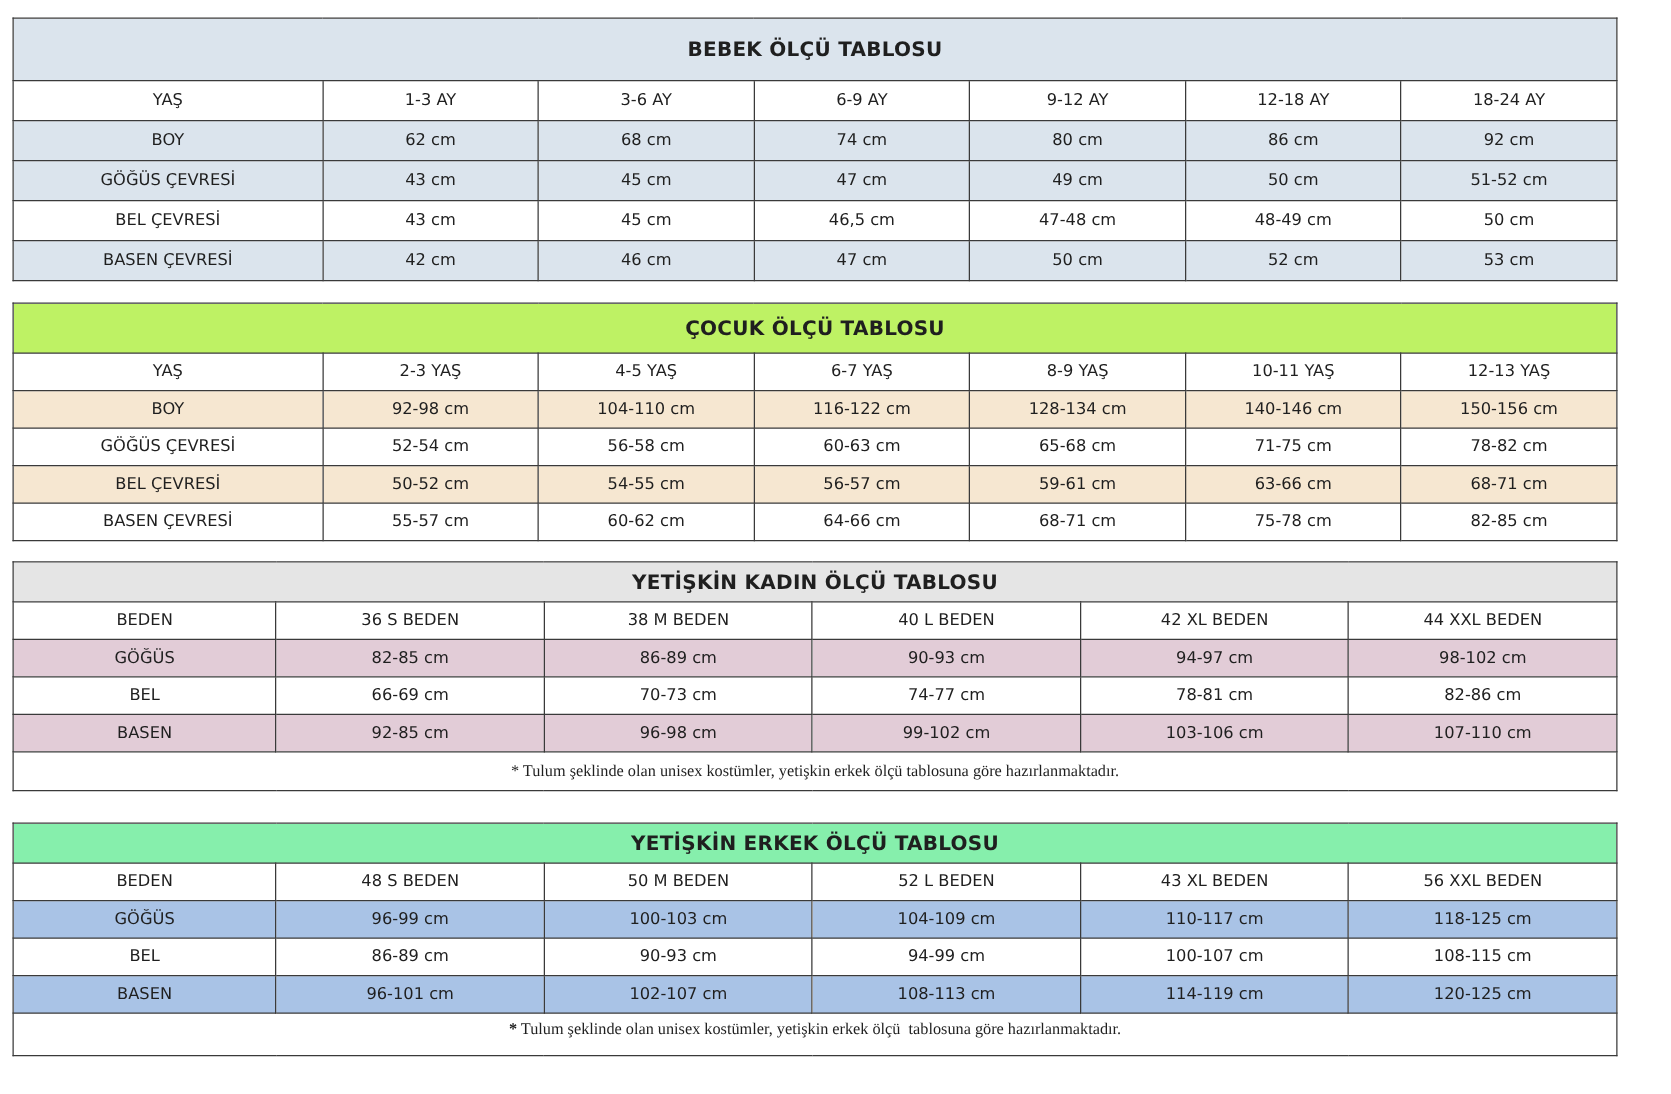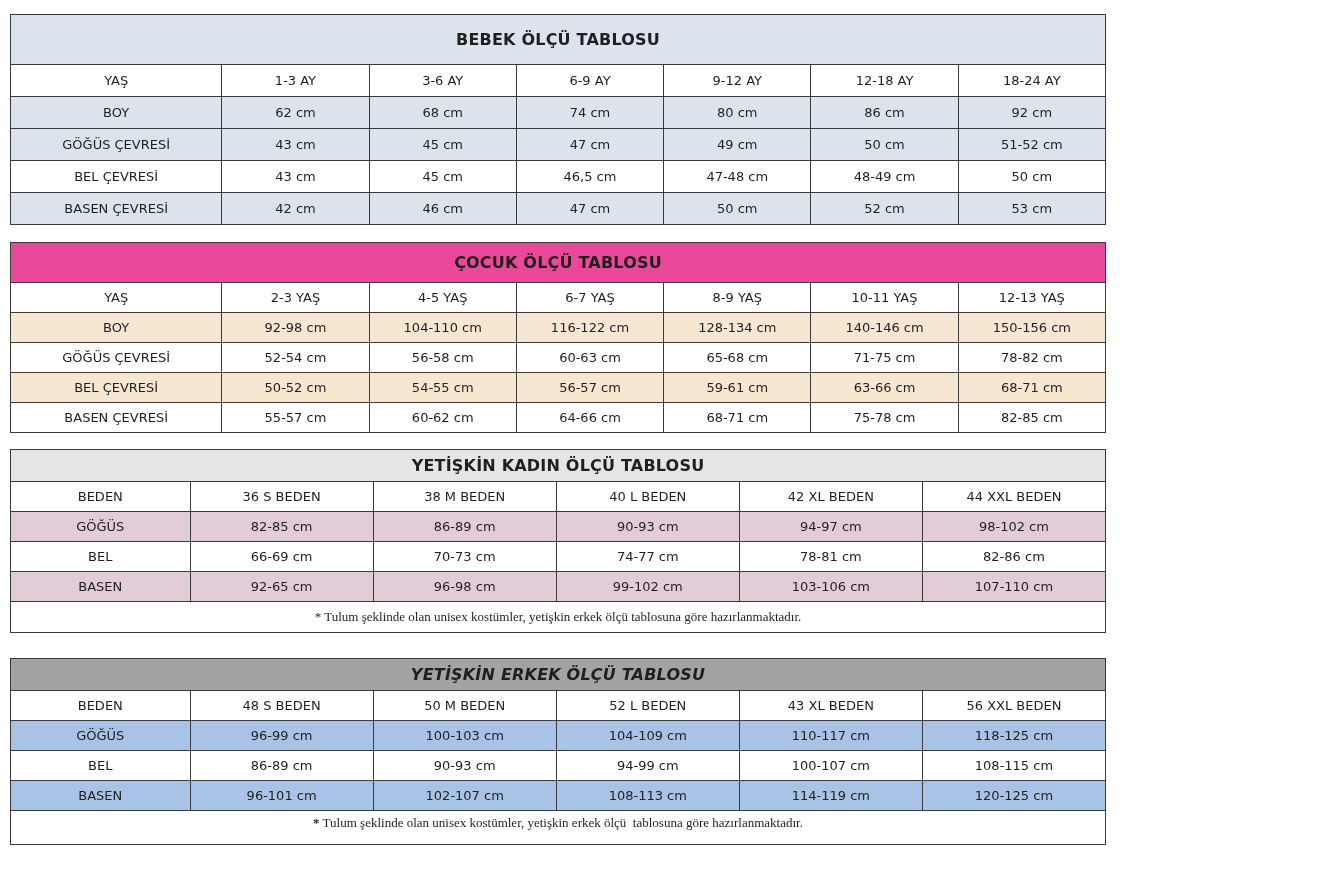--- a/index.html
+++ b/index.html
@@ -8,21 +8,21 @@
     background: #ffffff;
     font-family: "DejaVu Sans", "Liberation Sans", sans-serif;
     color: #1f1f1f;
   }
   .wrap {
     padding: 14px 7px 4px 10px;
     width: 1320px;
   }
   table.size-table {
     border-collapse: collapse;
-    width: 1096px;
+    width: 1284px;
     table-layout: fixed;
     background: #ffffff;
   }
   table.size-table td,
   table.size-table th {
     border: 1px solid #3a3a3a;
     text-align: center;
     vertical-align: middle;
     font-size: 13px;
     font-weight: normal;
@@ -134,21 +134,21 @@
         <col class="label">
         <col class="data">
         <col class="data">
         <col class="data">
         <col class="data">
         <col class="data">
         <col class="data">
       </colgroup>
       <tbody>
         <tr>
-          <th colspan="7" class="title" style="background: #ec4899; margin-top: 40px;">ÇOCUK ÖLÇÜ TABLOSU</th>
+          <th colspan="7" class="title" style="background: #bef264; margin-top: 40px;">ÇOCUK ÖLÇÜ TABLOSU</th>
         </tr>
         <tr>
           <td>YAŞ</td>
           <td>2-3 YAŞ</td>
           <td>4-5 YAŞ</td>
           <td>6-7 YAŞ</td>
           <td>8-9 YAŞ</td>
           <td>10-11 YAŞ</td>
           <td>12-13 YAŞ</td>
         </tr>
@@ -222,21 +222,21 @@
         <tr>
           <td>BEL</td>
           <td>66-69 cm</td>
           <td>70-73 cm</td>
           <td>74-77 cm</td>
           <td>78-81 cm</td>
           <td>82-86 cm</td>
         </tr>
         <tr style="background: rgb(226, 204, 215);">
           <td>BASEN</td>
-          <td>92-65 cm</td>
+          <td>92-85 cm</td>
           <td>96-98 cm</td>
           <td>99-102 cm</td>
           <td>103-106 cm</td>
           <td>107-110 cm</td>
         </tr>
         <tr>
           <td colspan="6" class="footnote-cell"><span class="footnote-marker">*</span><span class="footnote-text"> Tulum şeklinde olan unisex kostümler, yetişkin erkek ölçü tablosuna göre hazırlanmaktadır.</span></td>
         </tr>
       </tbody>
     </table>
@@ -244,21 +244,21 @@
       <colgroup>
         <col class="label">
         <col class="data">
         <col class="data">
         <col class="data">
         <col class="data">
         <col class="data">
       </colgroup>
       <tbody>
         <tr>
-          <th colspan="6" class="title" style="background: #a3a3a3; font-style: italic;">YETİŞKİN ERKEK ÖLÇÜ TABLOSU</th>
+          <th colspan="6" class="title" style="background: #86efac;">YETİŞKİN ERKEK ÖLÇÜ TABLOSU</th>
         </tr>
         <tr>
           <td>BEDEN</td>
           <td>48 S BEDEN</td>
           <td>50 M BEDEN</td>
           <td>52 L BEDEN</td>
           <td>43 XL BEDEN</td>
           <td>56 XXL BEDEN</td>
         </tr>
         <tr style="background: rgb(169, 195, 230);">

